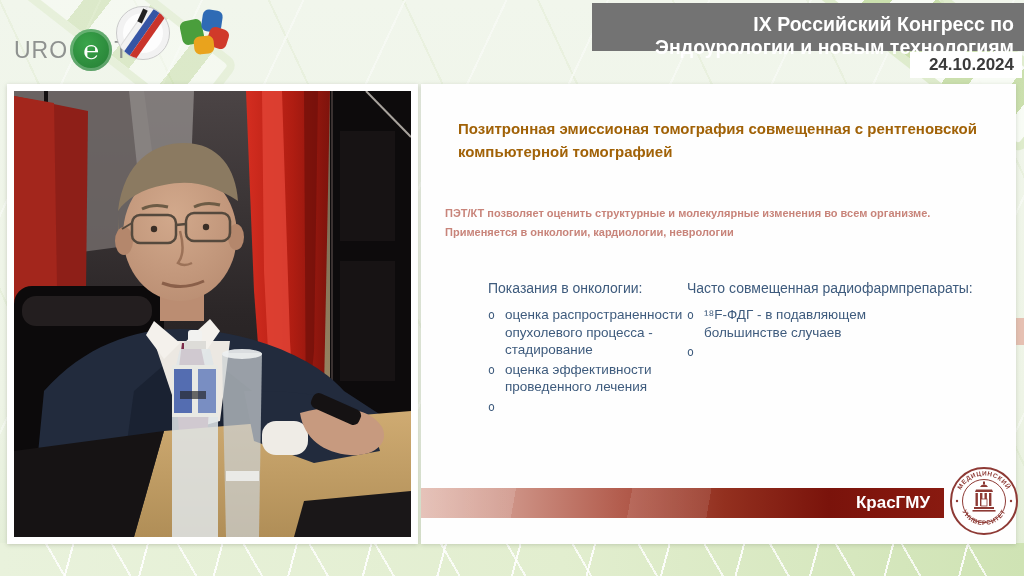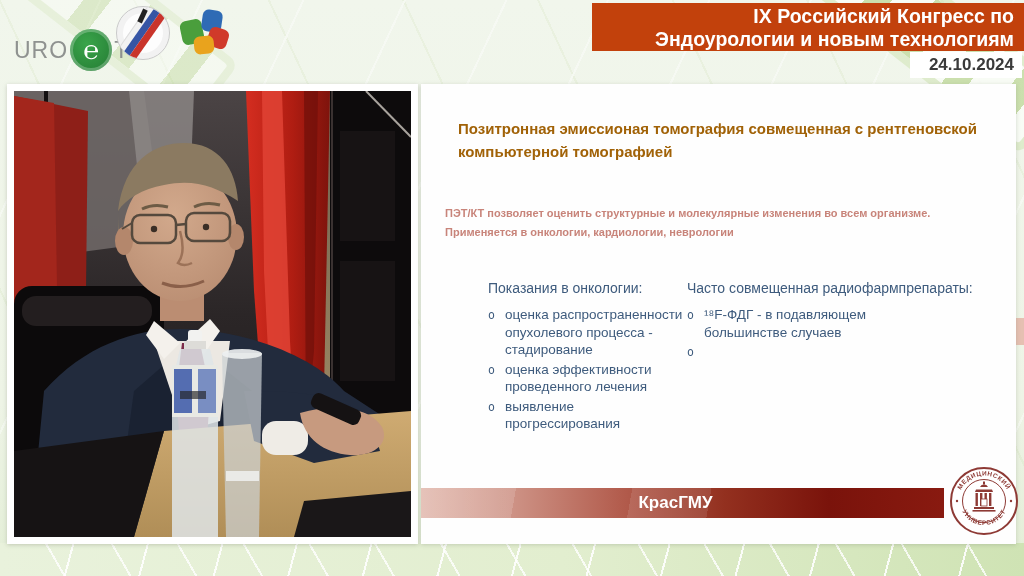--- a/index.html
+++ b/index.html
@@ -50,23 +50,23 @@
   .ribbon.b{background:#3655a5;}
   .ribbon.r{background:#c9342b;transform:rotate(-55deg) translateY(7px);}
   .society-mark{position:absolute;left:23px;top:2px;width:5px;height:14px;background:#222;transform:rotate(25deg);}
   .puzzle-logo{left:178px;top:4px;width:56px;height:58px;}
   .puzzle{position:absolute;border-radius:6px;}
   .pz-g{left:3px;top:16px;width:22px;height:24px;background:#4a9e3c;transform:rotate(-12deg);}
   .pz-b{left:24px;top:6px;width:20px;height:22px;background:#2f6bb5;transform:rotate(8deg);}
   .pz-r{left:30px;top:24px;width:20px;height:20px;background:#d03a2a;transform:rotate(18deg);}
   .pz-y{left:16px;top:32px;width:20px;height:18px;background:#e9a31d;transform:rotate(-6deg);}
   .congress-bar{
-    position:absolute;left:592px;top:3px;right:0;height:48px;background:#c2410c;
+    position:absolute;left:592px;top:3px;right:0;height:48px;background:#737373;
     color:#ffffff;font-weight:bold;font-size:19.5px;line-height:23px;
-    text-align:right;padding:2px 10px 0 0;box-sizing:border-box;
+    text-align:right;padding:10px 10px 0 0;box-sizing:border-box;
   }
   .date-box{
     position:absolute;right:2px;top:52px;width:112px;height:26px;background:#ffffff;
     color:#3a3a3a;font-weight:bold;font-size:17px;line-height:26px;text-align:right;
     padding-right:8px;box-sizing:border-box;margin-left:11px;
   }
   
   .video-panel{
     position:absolute;left:7px;top:84px;width:411px;height:460px;background:#ffffff;
     box-shadow:0 1px 4px rgba(120,130,110,.35);box-sizing:border-box;padding:7px;
@@ -91,21 +91,21 @@
   .bullets{display:flex;flex-direction:column;gap:2px;}
   .bullet{display:flex;font-size:13.5px;line-height:17.5px;}
   .bullet .mark{width:17px;flex:none;font-family:"DejaVu Sans Mono",monospace;font-size:11.5px;padding-top:1px;}
   .col-1 .bullet .txt{max-width:185px;}
   .col-2 .bullet .txt{max-width:182px;}
   .brand-bar{
     position:absolute;left:0;top:404px;width:523px;height:30px;
     background:
       linear-gradient(100deg, rgba(255,255,255,.14) 0 18%, transparent 18% 40%, rgba(255,255,255,.10) 40% 55%, transparent 55%),
       linear-gradient(90deg,#e2b9ae 0%,#cd9184 18%,#b35d4e 38%,#93301f 58%,#7a130b 78%,#891a10 100%);
-    color:#ffffff;font-size:17px;font-weight:bold;line-height:30px;text-align:center;
+    color:#ffffff;font-size:17px;font-weight:bold;line-height:30px;text-align:right;
     padding-right:14px;box-sizing:border-box;
   }
   .seal{position:absolute;left:528px;top:382px;width:70px;height:70px;}
 </style>
 </head>
 <body>
 
 <div class="bg-lines"></div>
 <div class="film-strip strip-1"></div>
 <div class="film-strip strip-2"></div>
@@ -264,21 +264,20 @@
       <div class="bullet">
         <span class="mark">o</span>
         <span class="txt">оценка распространенности опухолевого процесса - стадирование</span>
       </div>
       <div class="bullet">
         <span class="mark">o</span>
         <span class="txt">оценка эффективности проведенного лечения</span>
       </div>
       <div class="bullet">
         <span class="mark">o</span>
-        <span class="txt">выявление прогрессирования</span>
       </div>
     </div>
   </div>
 
   <div class="col col-2">
     <div class="col-heading">Часто совмещенная радиофармпрепараты:</div>
     <div class="bullets">
       <div class="bullet">
         <span class="mark">o</span>
         <span class="txt">¹⁸F-ФДГ - в подавляющем большинстве случаев</span>

